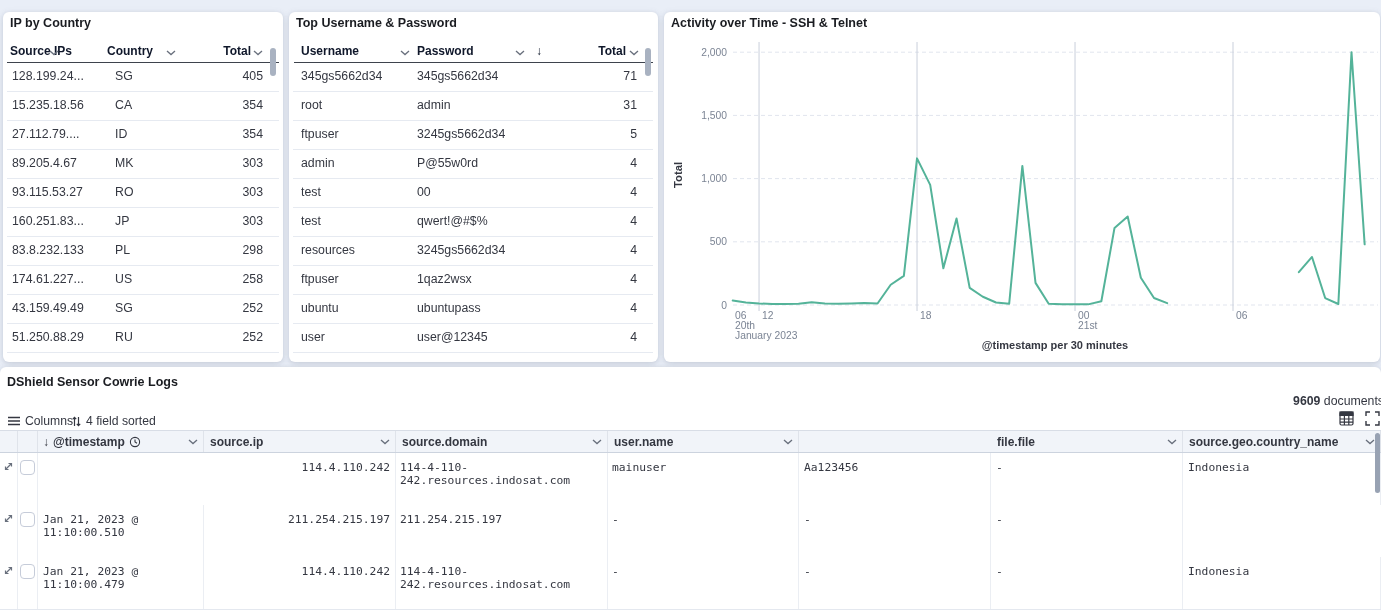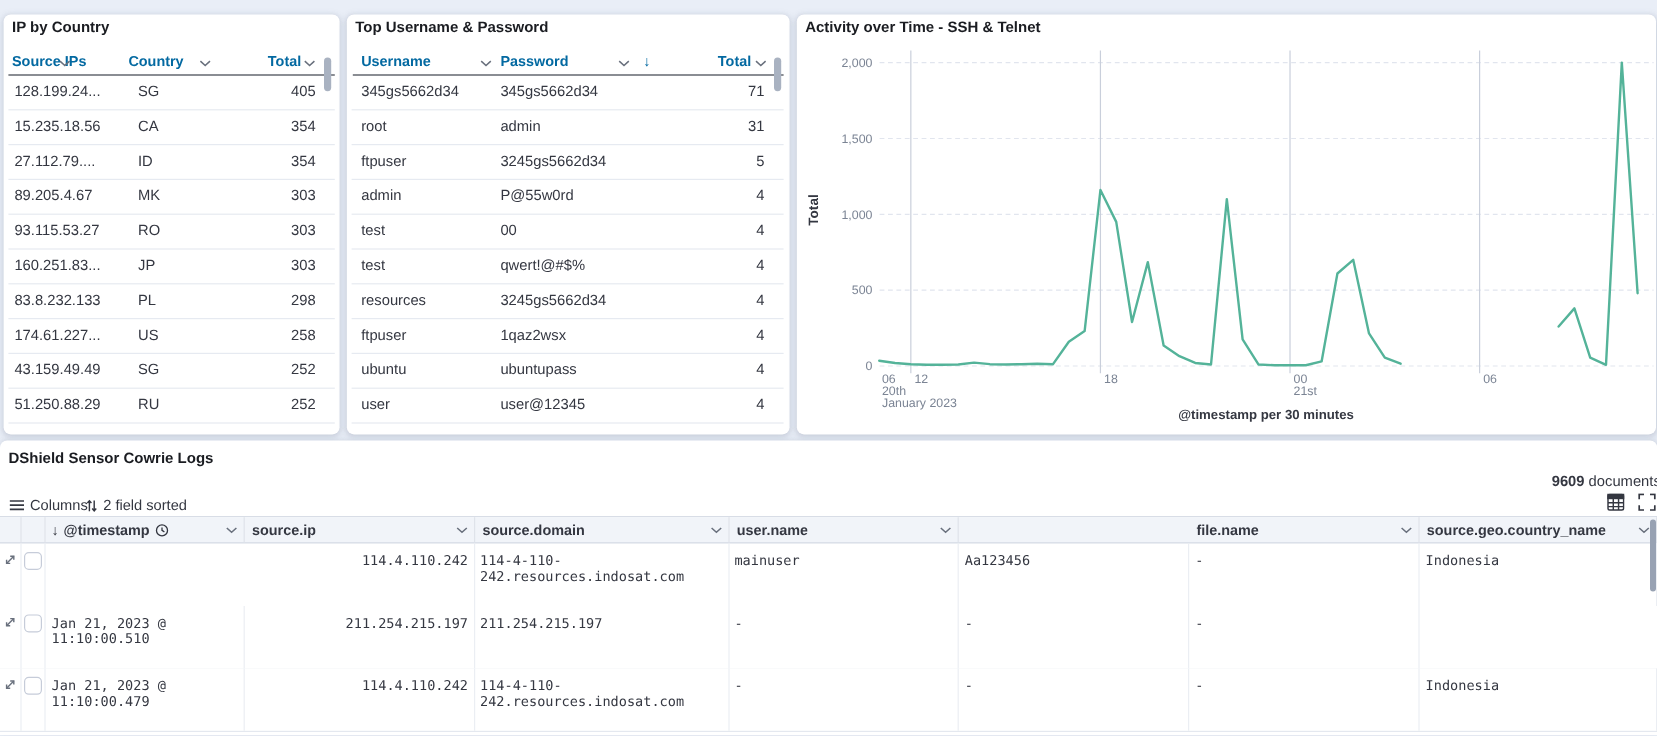--- a/index.html
+++ b/index.html
@@ -2,21 +2,21 @@
 <html><head>
 <meta charset="utf-8">
 <style>
   html,body{margin:0;padding:0;}
   body{font-family:"Liberation Sans",sans-serif;background:#e9eef7;}
   #page{position:relative;width:1381px;height:613px;overflow:hidden;background:#e9eef7;padding-left:27px;}
   .card{position:absolute;background:#fff;border-radius:6px;
         box-shadow:0 1px 4px rgba(109,120,141,.22),0 2px 8px rgba(109,120,141,.10);}
   .panel-title{position:absolute;left:7px;top:8px;font-size:12.5px;font-weight:700;color:#1a1c21;white-space:nowrap;}
   
-  .thead{position:absolute;height:21px;font-size:12px;font-weight:700;color:#0369a1;text-align:right;}
+  .thead{position:absolute;height:21px;font-size:12px;font-weight:700;color:#0f172a;text-align:right;}
   .thead .hcell{position:absolute;top:3px;white-space:nowrap;}
   .thead .chev{position:absolute;top:9px;}
   .tbl-underline{position:absolute;height:0;border-bottom:1.4px solid #3e434d;}
   .trow{position:absolute;height:29px;border-bottom:1px solid #e6eaf1;font-size:12.3px;color:#343741;}
   .trow span{position:absolute;top:7px;white-space:nowrap;}
   .vthumb{position:absolute;width:6px;border-radius:3px;background:#a9b2c1;}
   
   .chart-svg{position:absolute;left:0;top:0;}
   
   .docline{position:absolute;top:27px;right:-3px;font-size:12.3px;color:#343741;white-space:nowrap;}
@@ -236,21 +236,21 @@
       </svg>
       <span>Columns</span>
     </div>
     <div class="toolbar-btn" style="left:72px;">
       <svg width="9" height="11">
         <g stroke="#343741" stroke-width="1.2" fill="none">
           <path d="M2.5 10 L2.5 1.5 M0.8 3.2 L2.5 1.3 L4.2 3.2"></path>
           <path d="M6.5 1 L6.5 9.5 M4.8 7.8 L6.5 9.7 L8.2 7.8"></path>
         </g>
       </svg>
-      <span>2 field sorted</span>
+      <span>4 field sorted</span>
     </div>
 
     <div class="iconbtn" style="left:1339px;">
       <svg width="15" height="15">
           <g stroke="#343741" stroke-width="1.2" fill="none">
         <rect x="1" y="1" width="13" height="13" rx="1.5"></rect>
         <rect x="1" y="1" width="13" height="3.4" fill="#343741"></rect>
         <line x1="1" y1="8" x2="14" y2="8"></line>
             <line x1="1" y1="11.2" x2="14" y2="11.2"></line>
         <line x1="5.4" y1="4.4" x2="5.4" y2="14"></line>
@@ -296,21 +296,21 @@
             <path d="M1 1 L5 4.6 L9 1" fill="none" stroke="#69707d" stroke-width="1.3"></path>
           </svg>
         </div>
         <div class="gcell" style="left: 608px; width: 191px;">
           <span class="lbl" style="">user.name</span>
           <svg width="10" height="6" class="chev">
             <path d="M1 1 L5 4.6 L9 1" fill="none" stroke="#69707d" stroke-width="1.3"></path>
           </svg>
         </div>
         <div class="gcell" style="left: 991px; width: 192px;">
-          <span class="lbl" style="">file.name</span>
+          <span class="lbl" style="">file.file</span>
           <svg width="10" height="6" class="chev">
             <path d="M1 1 L5 4.6 L9 1" fill="none" stroke="#69707d" stroke-width="1.3"></path>
           </svg>
         </div>
         <div class="gcell" style="left: 1183px; width: 198px;">
           <span class="lbl" style="">source.geo.country_name</span>
           <svg width="10" height="6" class="chev">
             <path d="M1 1 L5 4.6 L9 1" fill="none" stroke="#69707d" stroke-width="1.3"></path>
           </svg>
         </div>

